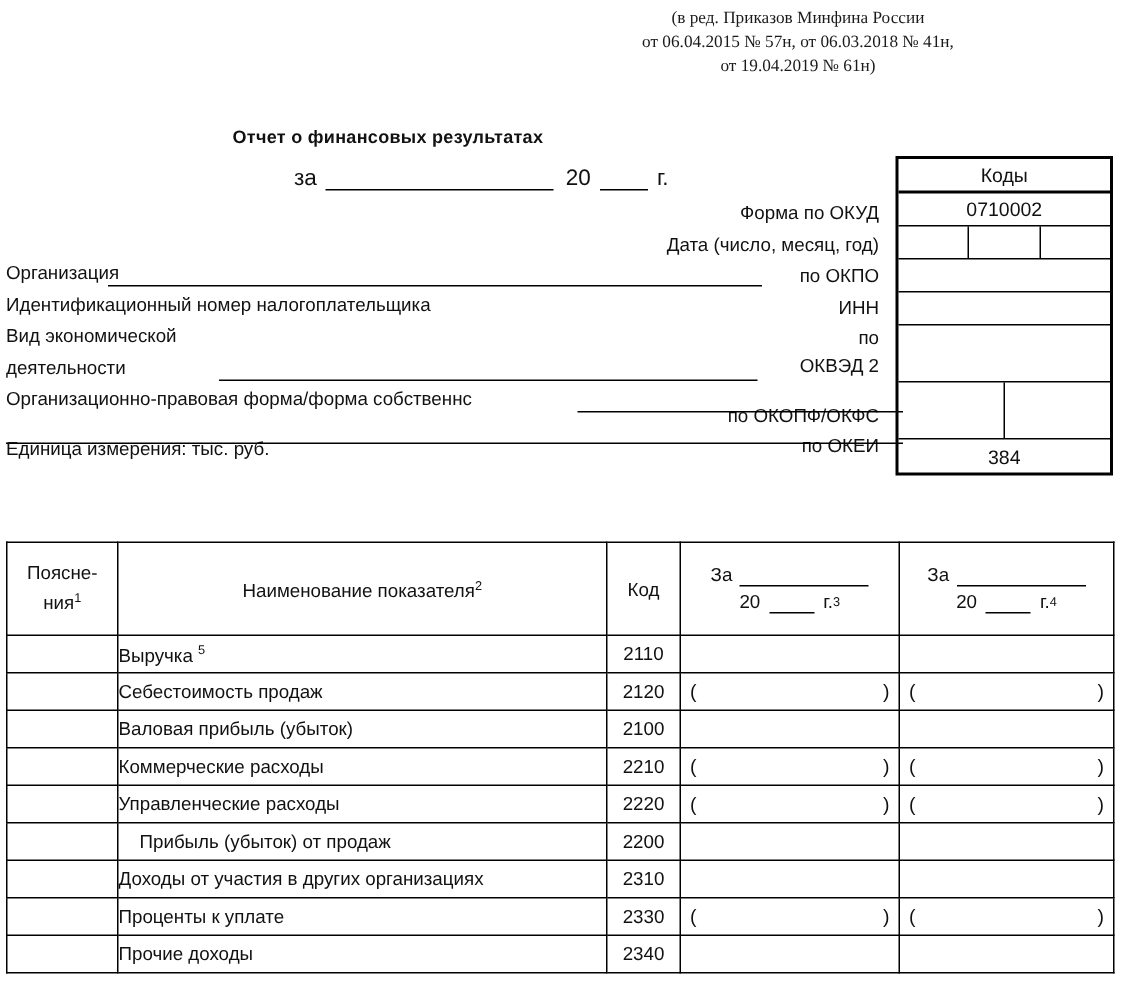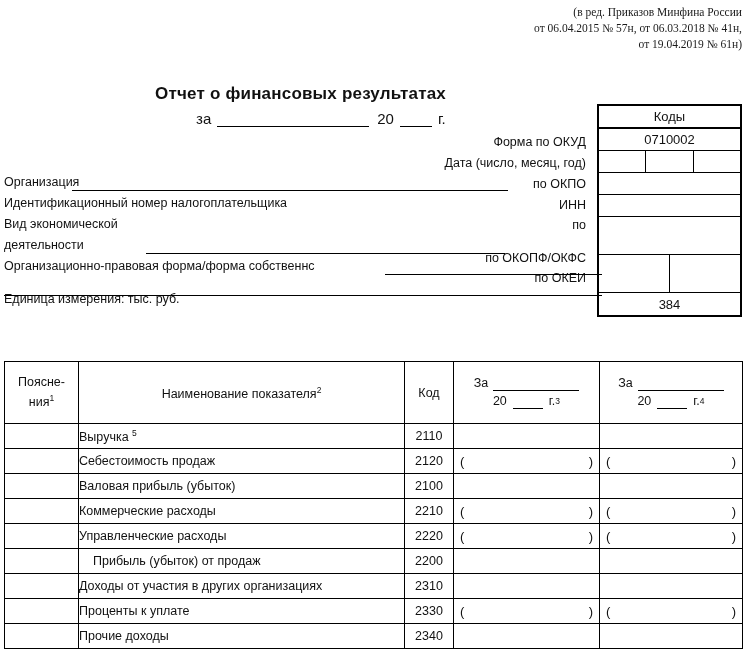--- a/index.html
+++ b/index.html
@@ -15,34 +15,34 @@
     color: #111111;
     overflow: hidden;
   }
 
   
   .legal-note {
     position: absolute;
     top: 4px;
     right: 8px;
     width: 420px;
-    text-align: right;
+    text-align: center;
     font-family: "Liberation Serif", serif;
     font-size: 11.5px;
     line-height: 16px;
     color: #1a1a1a;
   }
   .legal-note div { white-space: nowrap; }
 
   
   .doc-title {
     position: absolute;
     left: 155px;
     top: 84px;
-    font-size: 17px;
+    font-size: 12px;
     font-weight: bold;
     letter-spacing: .2px;
     white-space: nowrap;
   }
   .title-period {
     position: absolute;
     left: 196px;
     top: 110px;
     font-size: 15px;
     display: flex;
@@ -250,20 +250,21 @@
   <span class="rule-short"></span>
   <span>г.</span>
 </div>
 
 <div class="right-labels">
   <div class="rl">Форма по ОКУД</div>
   <div class="rl">Дата (число, месяц, год)</div>
   <div class="rl">по ОКПО</div>
   <div class="rl">ИНН</div>
   <div class="rl h19">по</div>
+  <div class="rl h19">ОКВЭД 2</div>
   <div class="rl" style="height:30px;line-height:46px;">по ОКОПФ/ОКФС</div>
   <div class="rl" style="height:21px;line-height:26px;">по ОКЕИ</div>
 </div>
 
 <div class="codes-box">
   <div class="codes-row title-row">Коды</div>
   <div class="codes-row">0710002</div>
   <div class="codes-row date-row">
     <div class="date-cell"></div>
     <div class="date-cell"></div>

